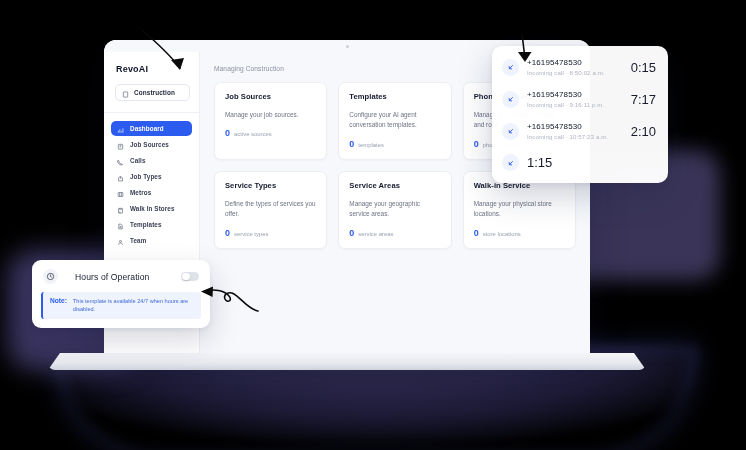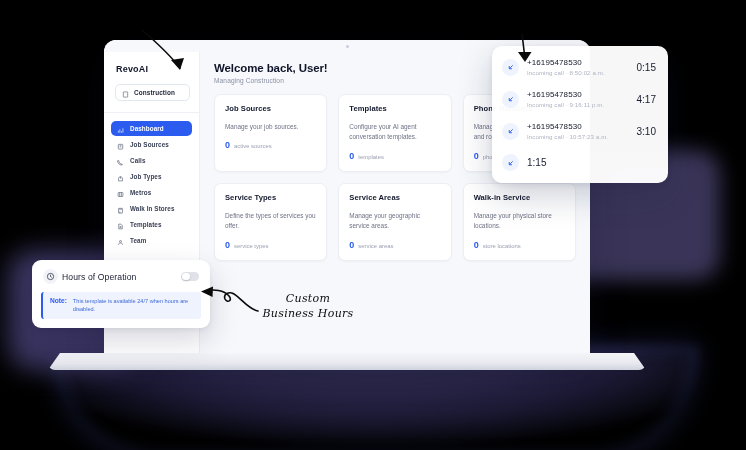--- a/index.html
+++ b/index.html
@@ -101,29 +101,29 @@
   }
   .call-row { display:flex; align-items:center; gap:8px; padding:7px 12px 7px 10px; }
   .call-icon {
     width:17px; height:17px; border-radius:50%; background:#eef3fe;
     display:flex; align-items:center; justify-content:center; flex-shrink:0;
   }
   .call-icon svg { stroke:#2b5cef; fill:none; stroke-width:1.8; }
   .call-body { flex:1; min-width:0; }
   .call-number { font-size:8px; color:#121728; font-weight:400; letter-spacing:.1px; }
   .call-meta { font-size:6.1px; color:#aeb3c2; margin-top:2px; letter-spacing:.1px; }
-  .call-dur { font-size:10px; color:#171c2e; flex-shrink:0; }
+  .call-dur { font-size:13px; color:#171c2e; flex-shrink:0; }
 
   
   #hours-card {
     position:absolute; left:32px; top:260px; width:178px;
     background:#fff; border-radius:9px; padding:8px 9px 9px 9px;
     box-shadow:0 12px 30px rgba(25,30,70,.18), 0 2px 5px rgba(25,30,70,.07);
   }
-  #hours-head { display:flex; align-items:center; gap:4px; padding:1px 2px 0 2px; }
+  #hours-head { display:flex; align-items:center; gap:17px; padding:1px 2px 0 2px; }
   #clock-icon-wrap {
     width:15px; height:15px; border-radius:50%; background:#f2f3f7;
     display:flex; align-items:center; justify-content:center; flex-shrink:0;
   }
   #clock-icon-wrap svg { stroke:#363c4f; fill:none; stroke-width:1.4; }
   #hours-title { flex:1; font-size:8.6px; color:#181d30; letter-spacing:.1px; }
   #hours-toggle { width:18px; height:9.5px; border-radius:6px; background:#dfe2e9; position:relative; flex-shrink:0; }
   #hours-toggle .knob { position:absolute; left:1px; top:1px; width:7.5px; height:7.5px; border-radius:50%; background:#fff;
                         box-shadow:0 1px 2px rgba(0,0,0,.2); }
   #hours-note {
@@ -248,21 +248,20 @@
                   <circle cx="8" cy="5.5" r="2.2"></circle>
                   <path d="M3.5 13c0-2.5 2-4 4.5-4s4.5 1.5 4.5 4"></path>
                 </svg>
             </span>
             <span class="lbl">Team</span>
           </div>
         </nav>
       </aside>
 
       <main id="main">
-        <h1 id="page-title">Welcome back, User!</h1>
         <div id="page-subtitle">Managing Construction</div>
 
         <div id="card-grid">
           <div class="card">
             <div class="card-title">Job Sources</div>
             <div class="card-desc">Manage your job sources.</div>
             <div class="card-stat">
               <span class="num">0</span>
               <span class="unit">active sources</span>
             </div>
@@ -334,34 +333,34 @@
     <span class="call-icon">
       <svg width="8" height="8" viewBox="0 0 16 16">
           <path d="M11.5 4.5 4.5 11.5"></path>
           <path d="M10 11.5H4.5V6"></path>
         </svg>
     </span>
     <span class="call-body">
       <span class="call-number" style="display:block">+16195478530</span>
       <span class="call-meta" style="display:block">Incoming call  ·  9:16:11 p.m.</span>
     </span>
-    <span class="call-dur">4:17</span>
+    <span class="call-dur">7:17</span>
   </div>
   <div class="call-row">
     <span class="call-icon">
       <svg width="8" height="8" viewBox="0 0 16 16">
           <path d="M11.5 4.5 4.5 11.5"></path>
           <path d="M10 11.5H4.5V6"></path>
         </svg>
     </span>
     <span class="call-body">
       <span class="call-number" style="display:block">+16195478530</span>
       <span class="call-meta" style="display:block">Incoming call  ·  10:57:23 a.m.</span>
     </span>
-    <span class="call-dur">3:10</span>
+    <span class="call-dur">2:10</span>
   </div>
   <div class="call-row">
     <span class="call-icon">
       <svg width="8" height="8" viewBox="0 0 16 16">
           <path d="M11.5 4.5 4.5 11.5"></path>
           <path d="M10 11.5H4.5V6"></path>
         </svg>
     </span>
     <span class="call-dur">1:15</span>
   </div>
@@ -395,17 +394,13 @@
   <svg id="arrow-to-call-log" style="left:508px; top:32px;" width="40" height="38" viewBox="0 0 40 38">
     <path class="ink" d="M14 2 C 15 10, 16 18, 17 27"></path>
     <path class="ink-fill" d="M17 30 L10 20 L23.5 20 Z"></path>
   </svg>
 
   <svg id="arrow-to-hours" style="left:196px; top:285px;" width="70" height="32" viewBox="0 0 70 32">
     <path class="ink" d="M62 26 C 52 24, 46 14, 38 9 C 33 6, 27 9, 29 14 C 31 18, 37 16, 33 11 C 28 5, 18 4, 9 6"></path>
     <path class="ink-fill" d="M5 6.5 L17 1.5 L16.5 12 Z"></path>
   </svg>
 
-  <div id="handwriting">
-    <div>Custom</div>
-    <div>Business Hours</div>
-  </div>
 </div>
 
 </body></html>

